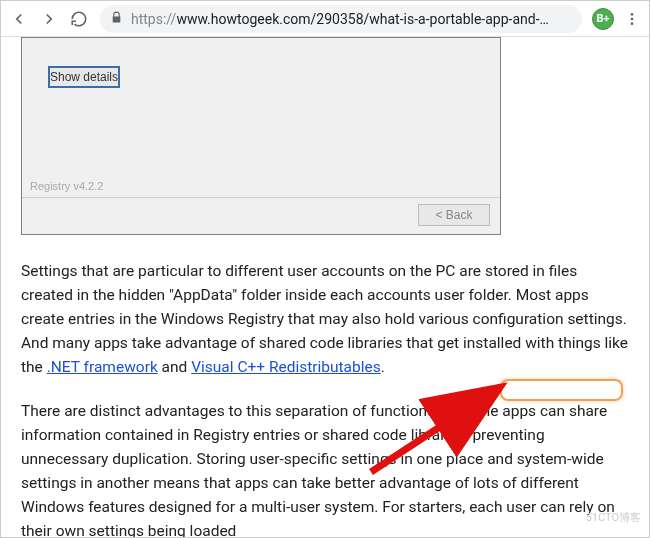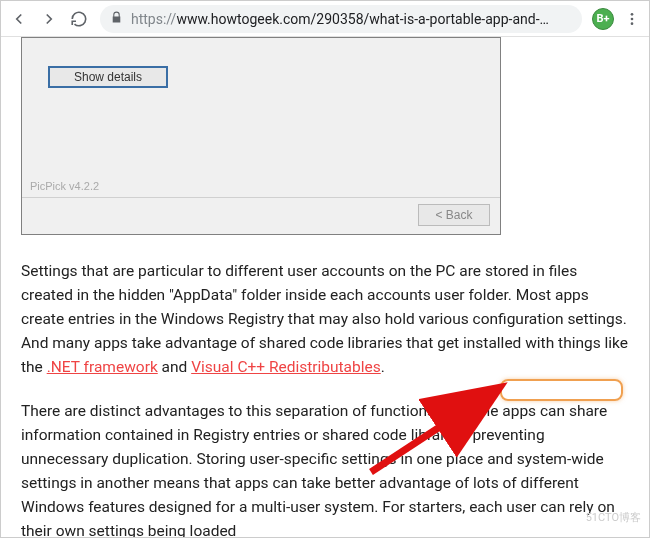--- a/index.html
+++ b/index.html
@@ -11,29 +11,29 @@
   .addr-bar { flex: 1; height: 28px; background: #f1f3f4; border-radius: 14px; display: flex; align-items: center; padding: 0 10px; margin: 0 6px; color: #5f6368; font-size: 14px; overflow: hidden; white-space: nowrap; }
   .addr-bar .lock { margin-right: 8px; color: #5f6368; }
   .addr-bar .url { color: #202124; }
   .addr-bar .url .grey { color: #80868b; }
   .ext-badge { width: 22px; height: 22px; border-radius: 50%; background: #4caf50; color: #fff; font-size: 11px; font-weight: bold; display: flex; align-items: center; justify-content: center; margin: 0 4px; border: 1px solid #3d8b40; }
   .menu-btn { width: 28px; height: 28px; display: flex; align-items: center; justify-content: center; color: #5f6368; cursor: pointer; }
   
   .content { padding: 0 20px; height: calc(100% - 36px); overflow: hidden; position: relative; }
   
   .installer-box { border: 1px solid #808080; background: #f0f0f0; width: 480px; height: 198px; position: relative; margin-top: 0; }
-  .show-details { position: absolute; top: 28px; left: 26px; border: 2px solid #3a6ea5; background: #e8e8e8; color: #333; font-size: 12px; padding: 2px 24px; font-family: Tahoma, sans-serif; }
+  .show-details { position: absolute; top: 28px; left: 26px; border: 2px solid #3a6ea5; background: #e8e8e8; color: #333; font-size: 12px; padding: 2px 0; font-family: Tahoma, sans-serif; }
   .picpick-label { position: absolute; bottom: 42px; left: 8px; color: #aaa; font-size: 11px; font-family: Tahoma, sans-serif; }
   .installer-btns { position: absolute; bottom: 8px; right: 10px; display: flex; gap: 22px; }
   .installer-btn { width: 72px; height: 22px; background: #e8e8e8; border: 1px solid #bbb; color: #888; font-size: 12px; font-family: Tahoma, sans-serif; display: flex; align-items: center; justify-content: center; }
   .installer-hr { position: absolute; bottom: 36px; left: 0; right: 0; border-top: 1px solid #d0d0d0; }
   
   .article { margin-top: 24px; font-size: 15.5px; line-height: 1.55; color: #222; }
   .article p { margin-bottom: 20px; }
-  .article a { color: #ef4444; }
+  .article a { color: #1d4ed8; }
   
   .highlight-box { position: absolute; border: 2px solid #f0a050; border-radius: 8px; box-shadow: 0 0 4px rgba(240,160,80,0.5); pointer-events: none; }
   .hl-net { top: 342px; left: 499px; width: 123px; height: 22px; }
   
   .arrow-svg { position: absolute; top: 325px; left: 360px; pointer-events: none; }
   
   .watermark { position: absolute; bottom: 12px; right: 8px; font-size: 11px; color: #ccc; }
 </style>
 </head>
 <body>
@@ -70,21 +70,21 @@
         <circle cx="12" cy="12" r="2"></circle>
         <circle cx="12" cy="19" r="2"></circle>
       </svg>
   </div>
 </div>
 
 <div class="content">
 
   <div class="installer-box">
     <button class="show-details">Show details</button>
-    <div class="picpick-label">PicPick v4.2.2</div>
+    <div class="picpick-label">Registry v4.2.2</div>
     <div class="installer-hr"></div>
     <div class="installer-btns">
       <div class="installer-btn">&lt; Back</div>
     </div>
   </div>
 
   <div class="article">
     <p>
       <span>Settings that are particular to different user accounts on the PC are stored in files created in the hidden "AppData" folder inside each accounts user folder. Most apps create entries in the Windows Registry that may also hold various configuration settings. And many apps take advantage of shared code libraries that get installed with things like the </span><a href="#">.NET framework</a><span> and </span><a href="#">Visual C++ Redistributables</a><span>.</span>
     </p>

